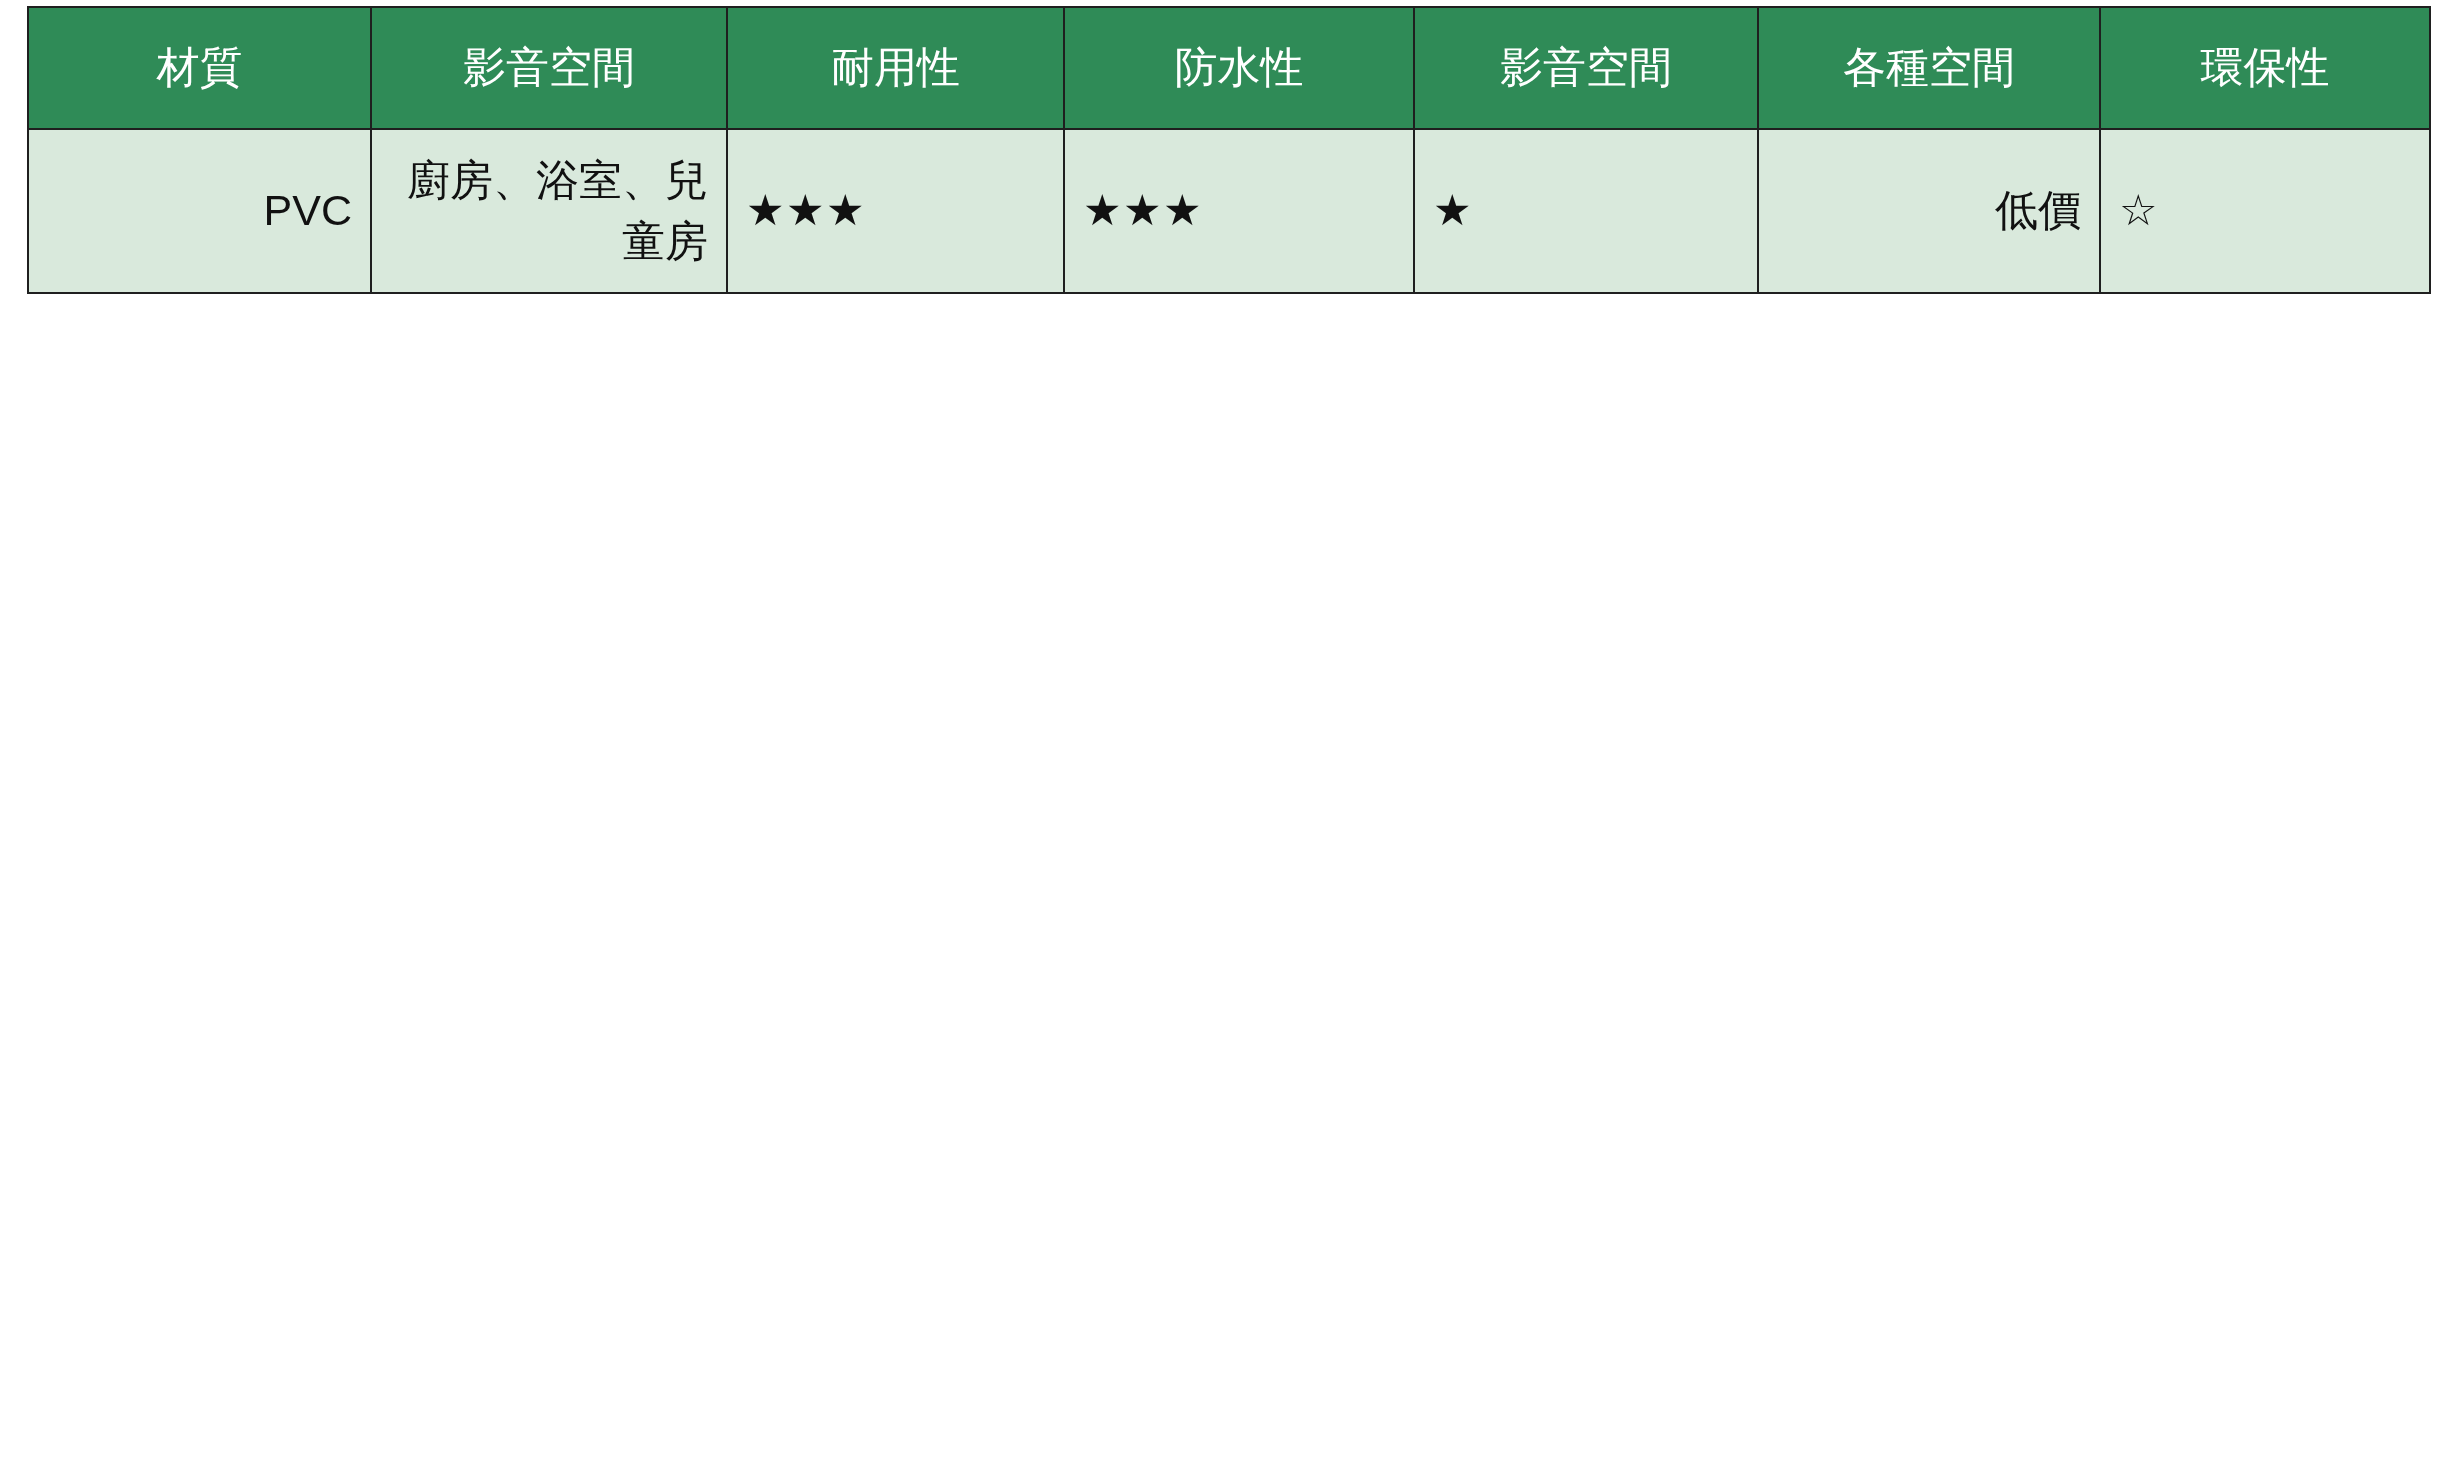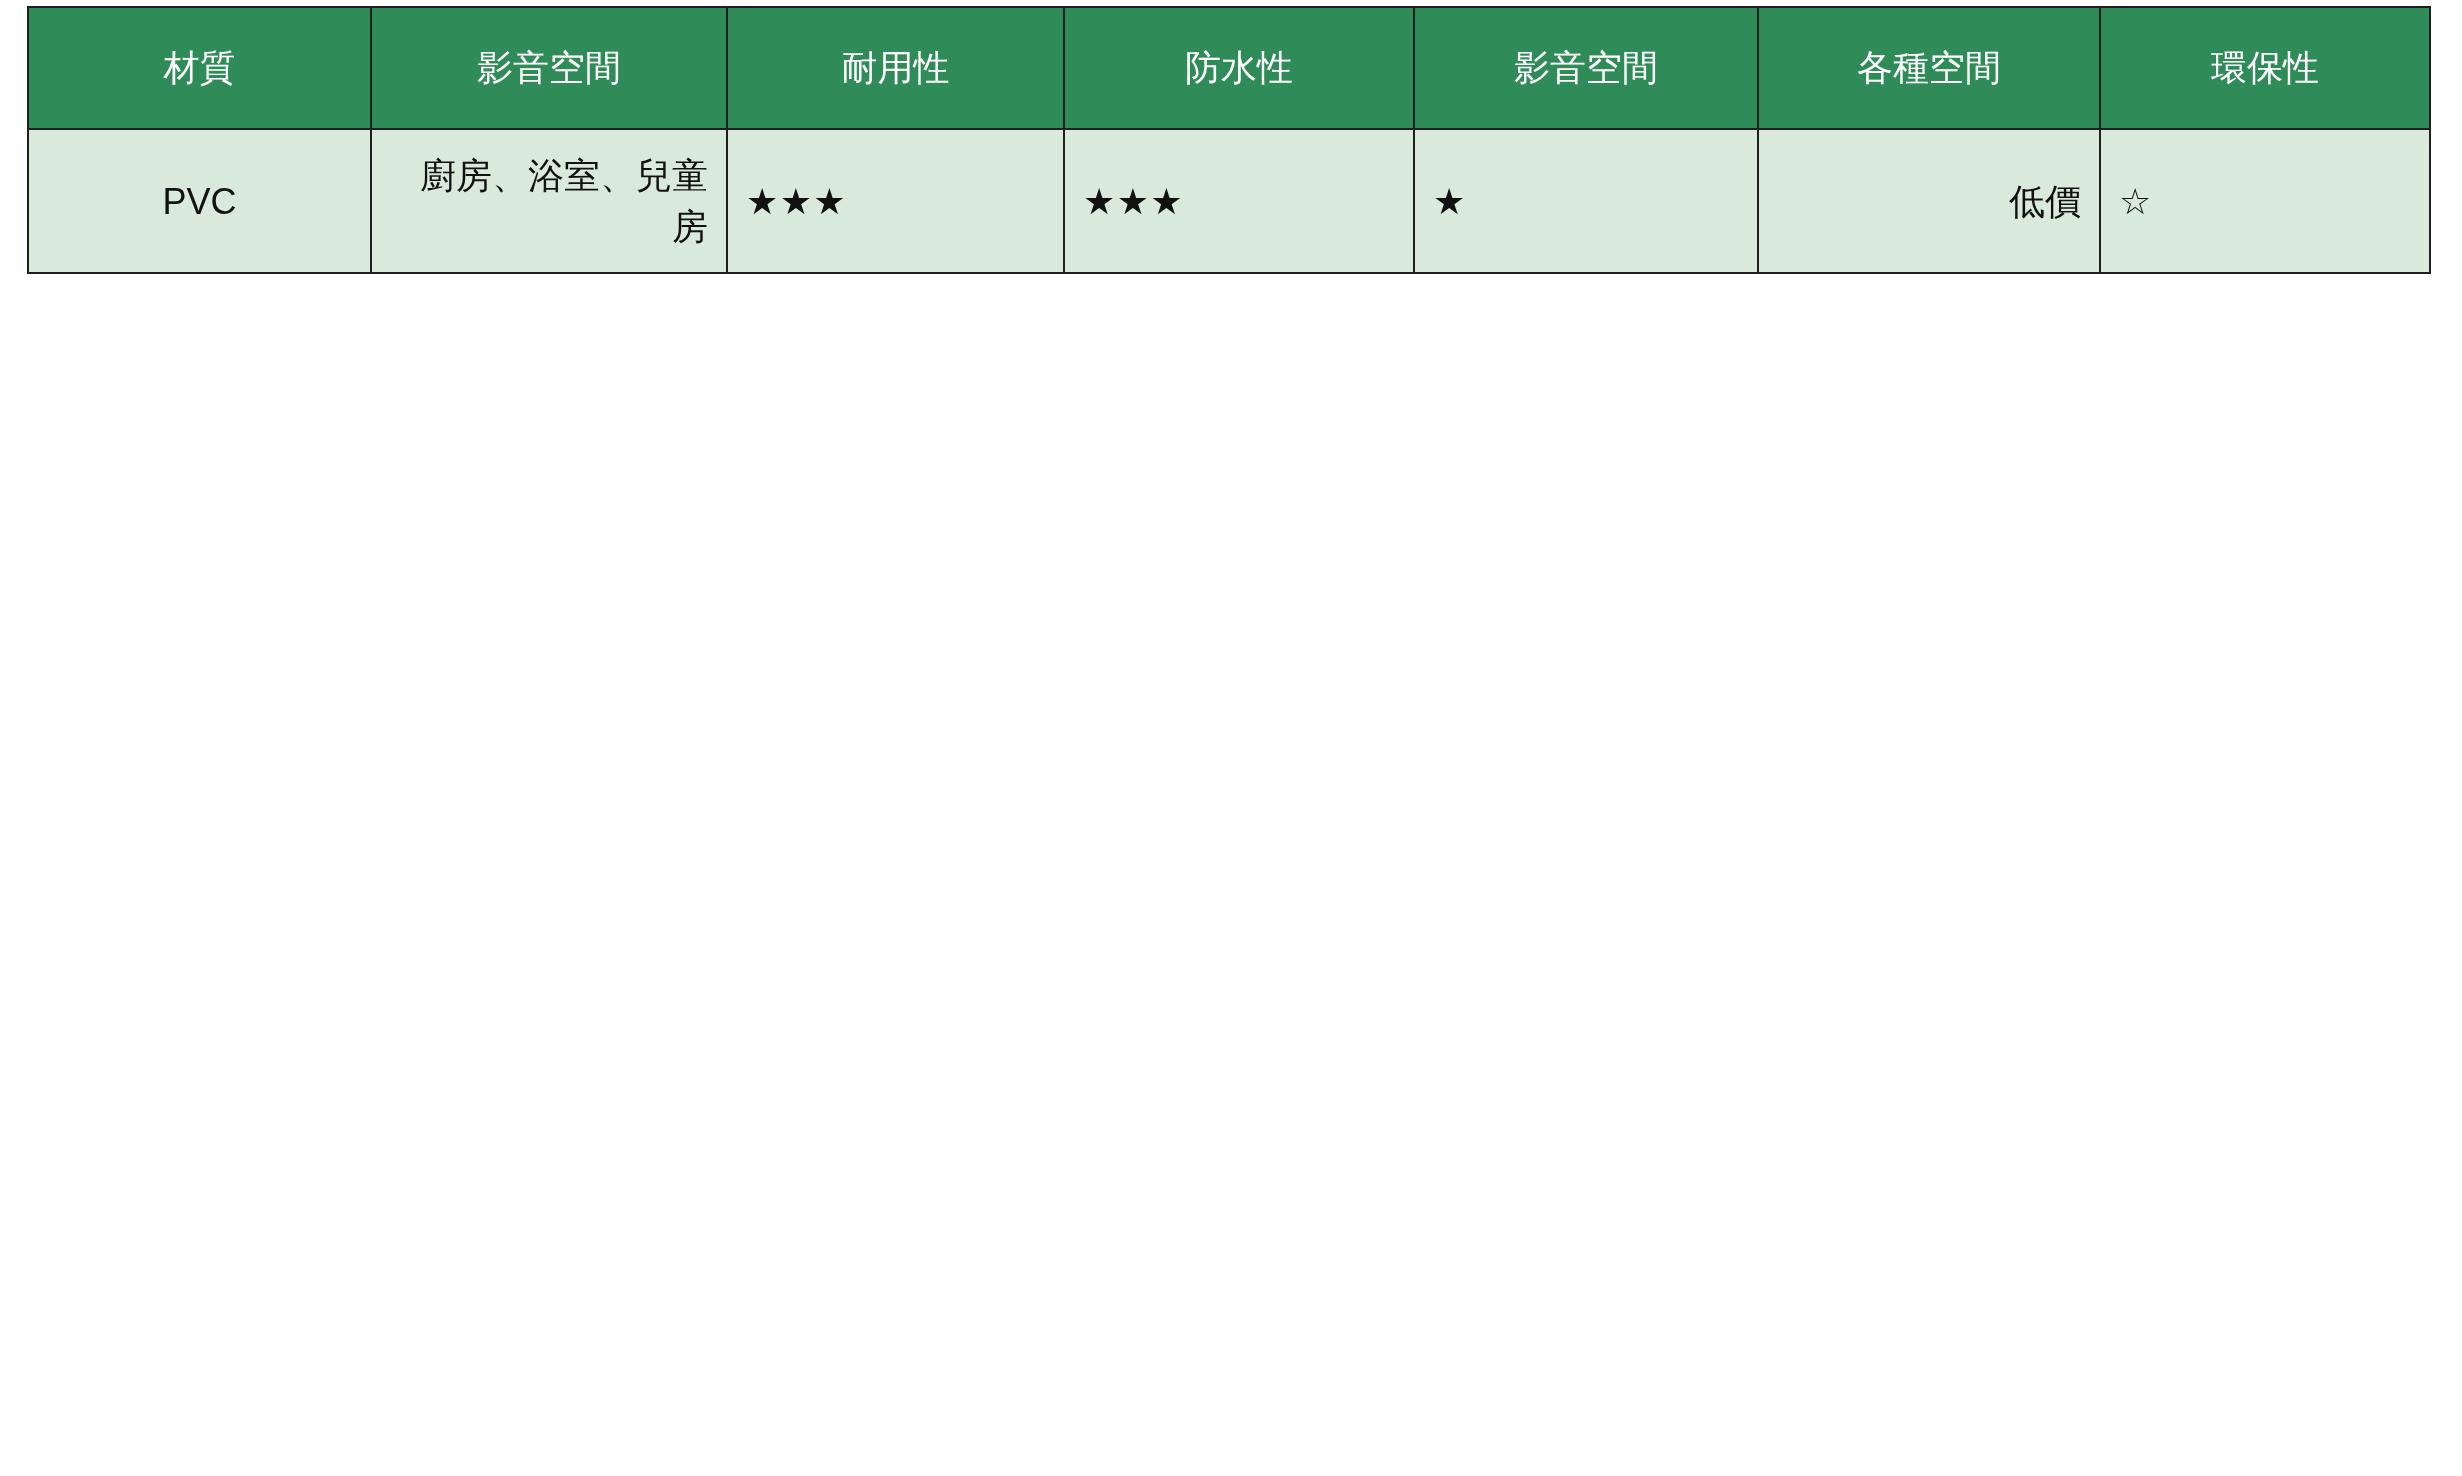--- a/index.html
+++ b/index.html
@@ -33,21 +33,21 @@
   table.comparison col.c2 { width: 337px; }
   table.comparison col.c3 { width: 350px; }
   table.comparison col.c4 { width: 344px; }
   table.comparison col.c5 { width: 342px; }
   table.comparison col.c6 { width: 330px; }
 
   table.comparison th,
   table.comparison td {
     border: 2.1px solid #1f1f1f;
     padding: 20px 18px;
-    font-size: 36px;
+    font-size: 43px;
     line-height: 1.42;
     color: #111111;
     vertical-align: middle;
     word-break: break-all;
   }
   table.comparison thead th {
     background: #2e8b57;
     background: #2f8b57;
     color: #ffffff;
     font-weight: 400;
@@ -56,21 +56,21 @@
     padding-top: 4.2px;
     padding-bottom: 4.2px;
     border-color: #1f1f1f;
   }
   table.comparison tbody tr.shaded td {
     background: #d9e9dc;
   }
   table.comparison tbody tr.plain td {
     background: #ffffff;
   }
-  td.material { text-align: center; }
+  td.material { text-align: right; }
   td.space { text-align: right; }
   td.rating { text-align: left; letter-spacing: 1.4px; }
   td.price { text-align: right; }
   .star-empty { color: #111111; }
 </style>
 </head>
 <body>
 
 <div id="sheet">
   <table class="comparison">

